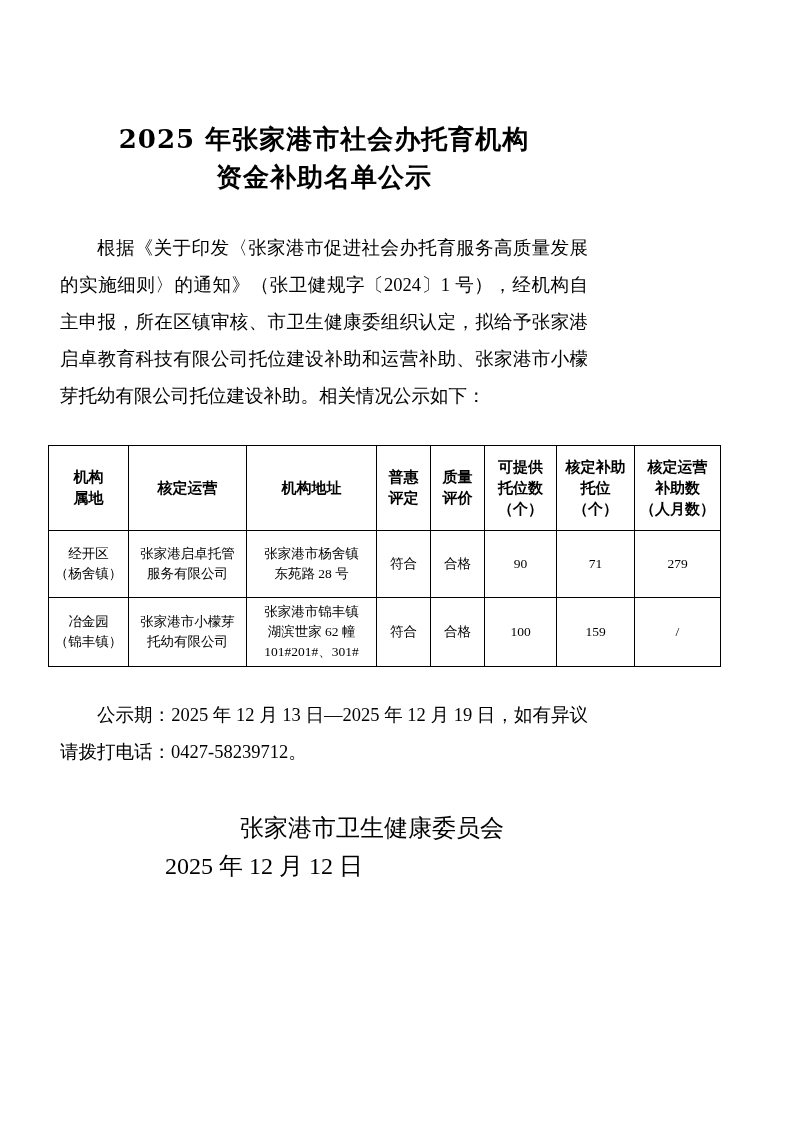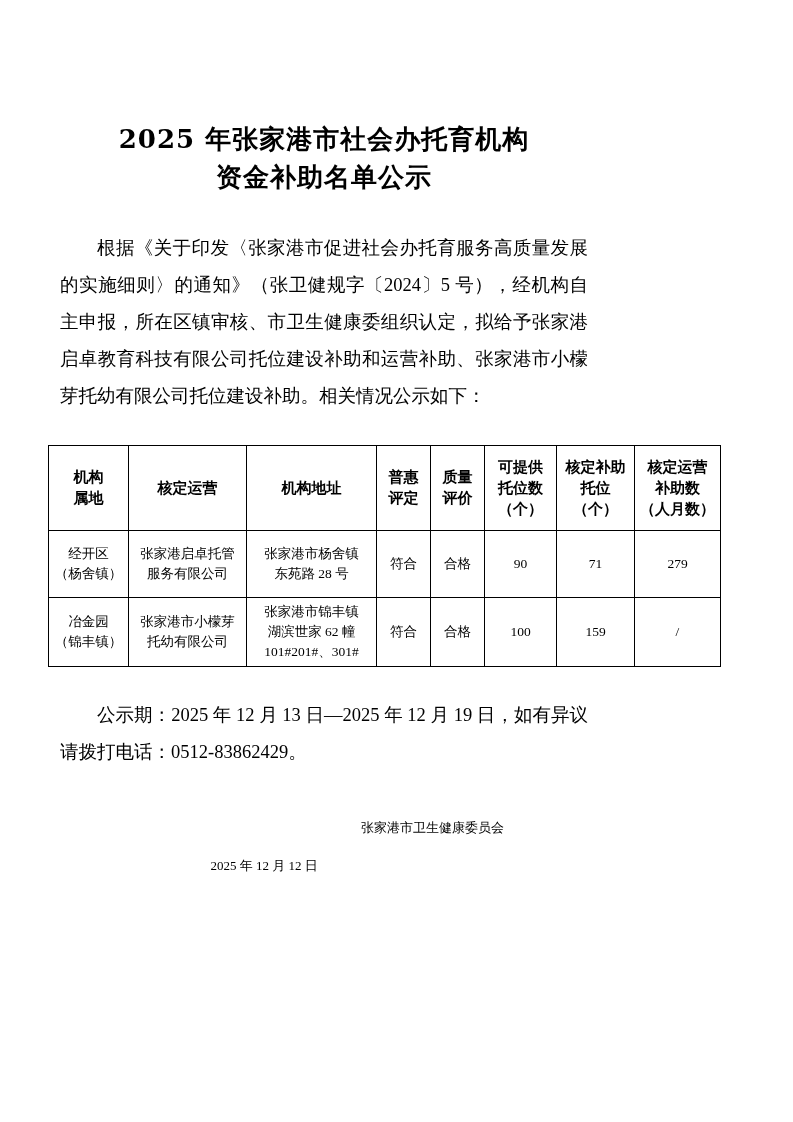--- a/index.html
+++ b/index.html
@@ -85,41 +85,41 @@
     text-align: justify;
   }
   .notice-text p {
     margin: 0;
     text-indent: 2em;
   }
   .signature {
     margin-top: 38px;
     padding-right: 96px;
     text-align: right;
-    font-size: 13px;
+    font-size: 24px;
     line-height: 38px;
   }
   .sig-date {
     padding-right: 24px;
     text-align: center;
   }
   .cell-lines span { display: block; }
 </style>
 </head>
 <body>
 
 <div class="page">
 
   <div class="title-block">
     <div class="title-line">2025 年张家港市社会办托育机构</div>
     <div class="title-line">资金补助名单公示</div>
   </div>
 
   <div class="body-text">
-    <p>根据《关于印发〈张家港市促进社会办托育服务高质量发展的实施细则〉的通知》（张卫健规字〔2024〕5 号），经机构自主申报，所在区镇审核、市卫生健康委组织认定，拟给予张家港启卓教育科技有限公司托位建设补助和运营补助、张家港市小檬芽托幼有限公司托位建设补助。相关情况公示如下：</p>
+    <p>根据《关于印发〈张家港市促进社会办托育服务高质量发展的实施细则〉的通知》（张卫健规字〔2024〕1 号），经机构自主申报，所在区镇审核、市卫生健康委组织认定，拟给予张家港启卓教育科技有限公司托位建设补助和运营补助、张家港市小檬芽托幼有限公司托位建设补助。相关情况公示如下：</p>
   </div>
 
   <table class="main-table">
     <colgroup>
       <col class="col-0">
         <col class="col-1">
         <col class="col-2">
         <col class="col-3">
       <col class="col-4">
         <col class="col-5">
@@ -228,21 +228,21 @@
         <td>符合</td>
         <td>合格</td>
         <td>100</td>
         <td>159</td>
         <td>/</td>
       </tr>
     </tbody>
   </table>
 
   <div class="notice-text">
-    <p>公示期：2025 年 12 月 13 日—2025 年 12 月 19 日，如有异议请拨打电话：0512-83862429。</p>
+    <p>公示期：2025 年 12 月 13 日—2025 年 12 月 19 日，如有异议请拨打电话：0427-58239712。</p>
   </div>
 
   <div class="signature">
     <div>张家港市卫生健康委员会</div>
     <div class="sig-date">2025 年 12 月 12 日</div>
   </div>
 
 </div>
 
 </body></html>

